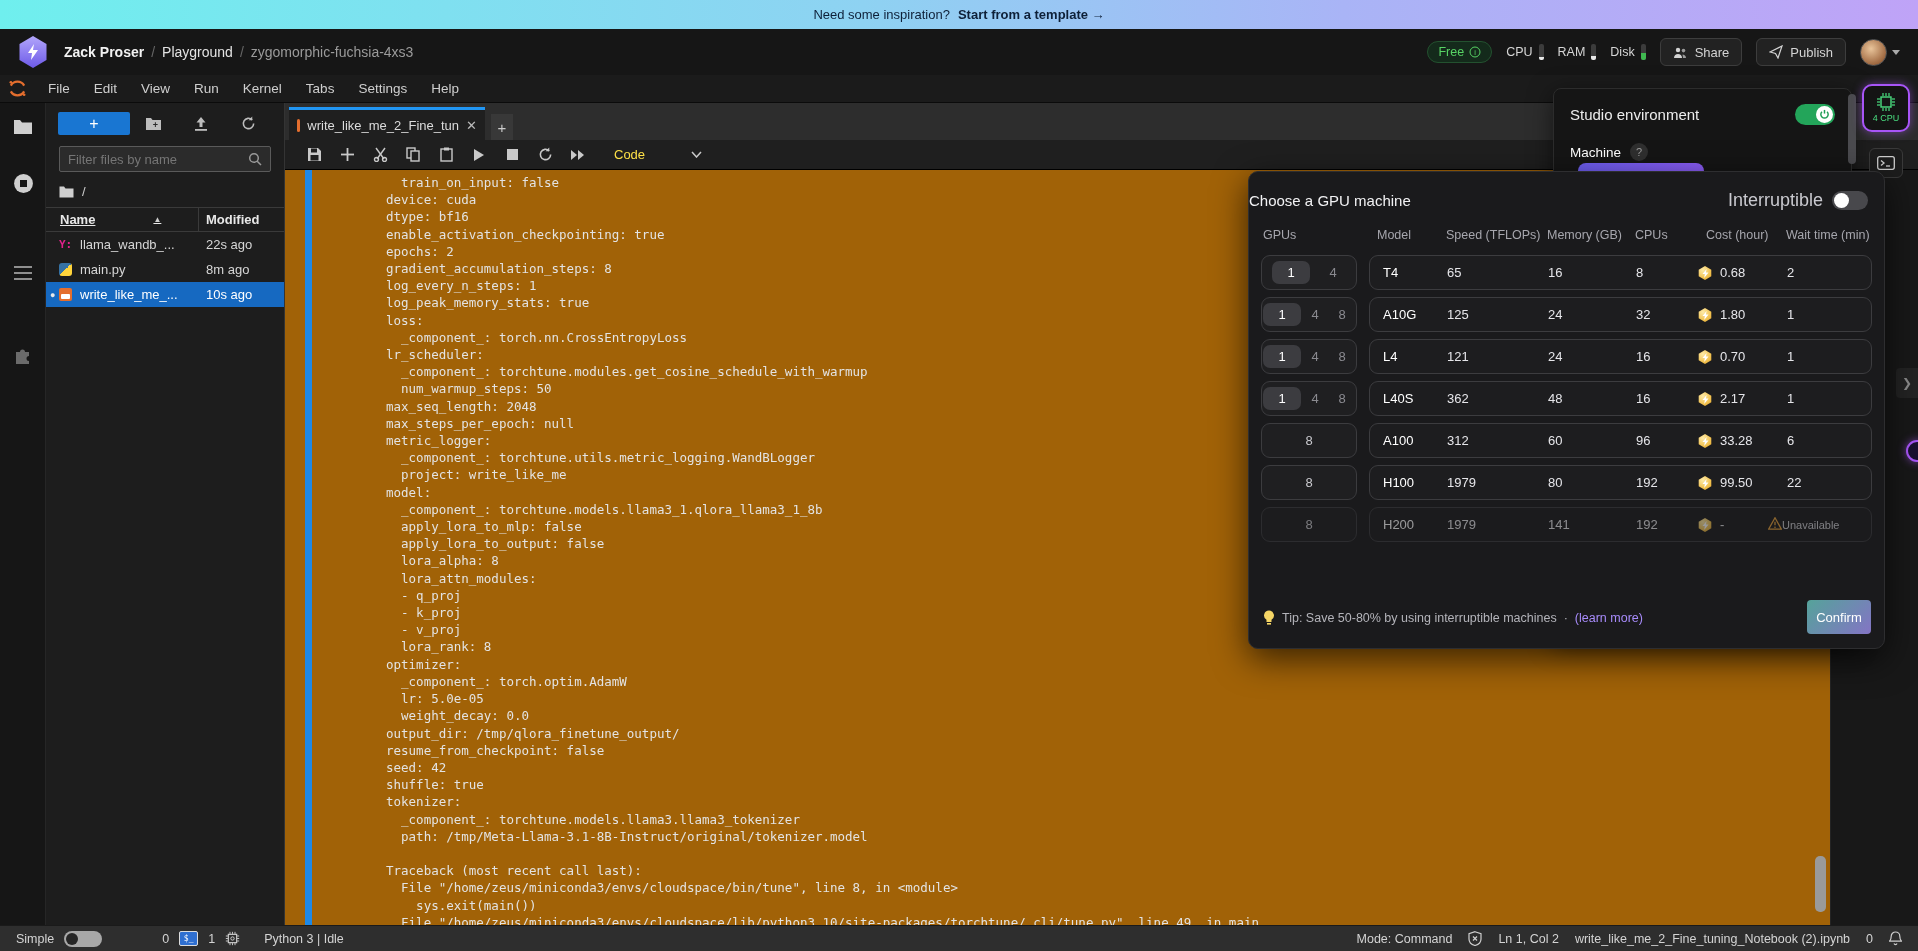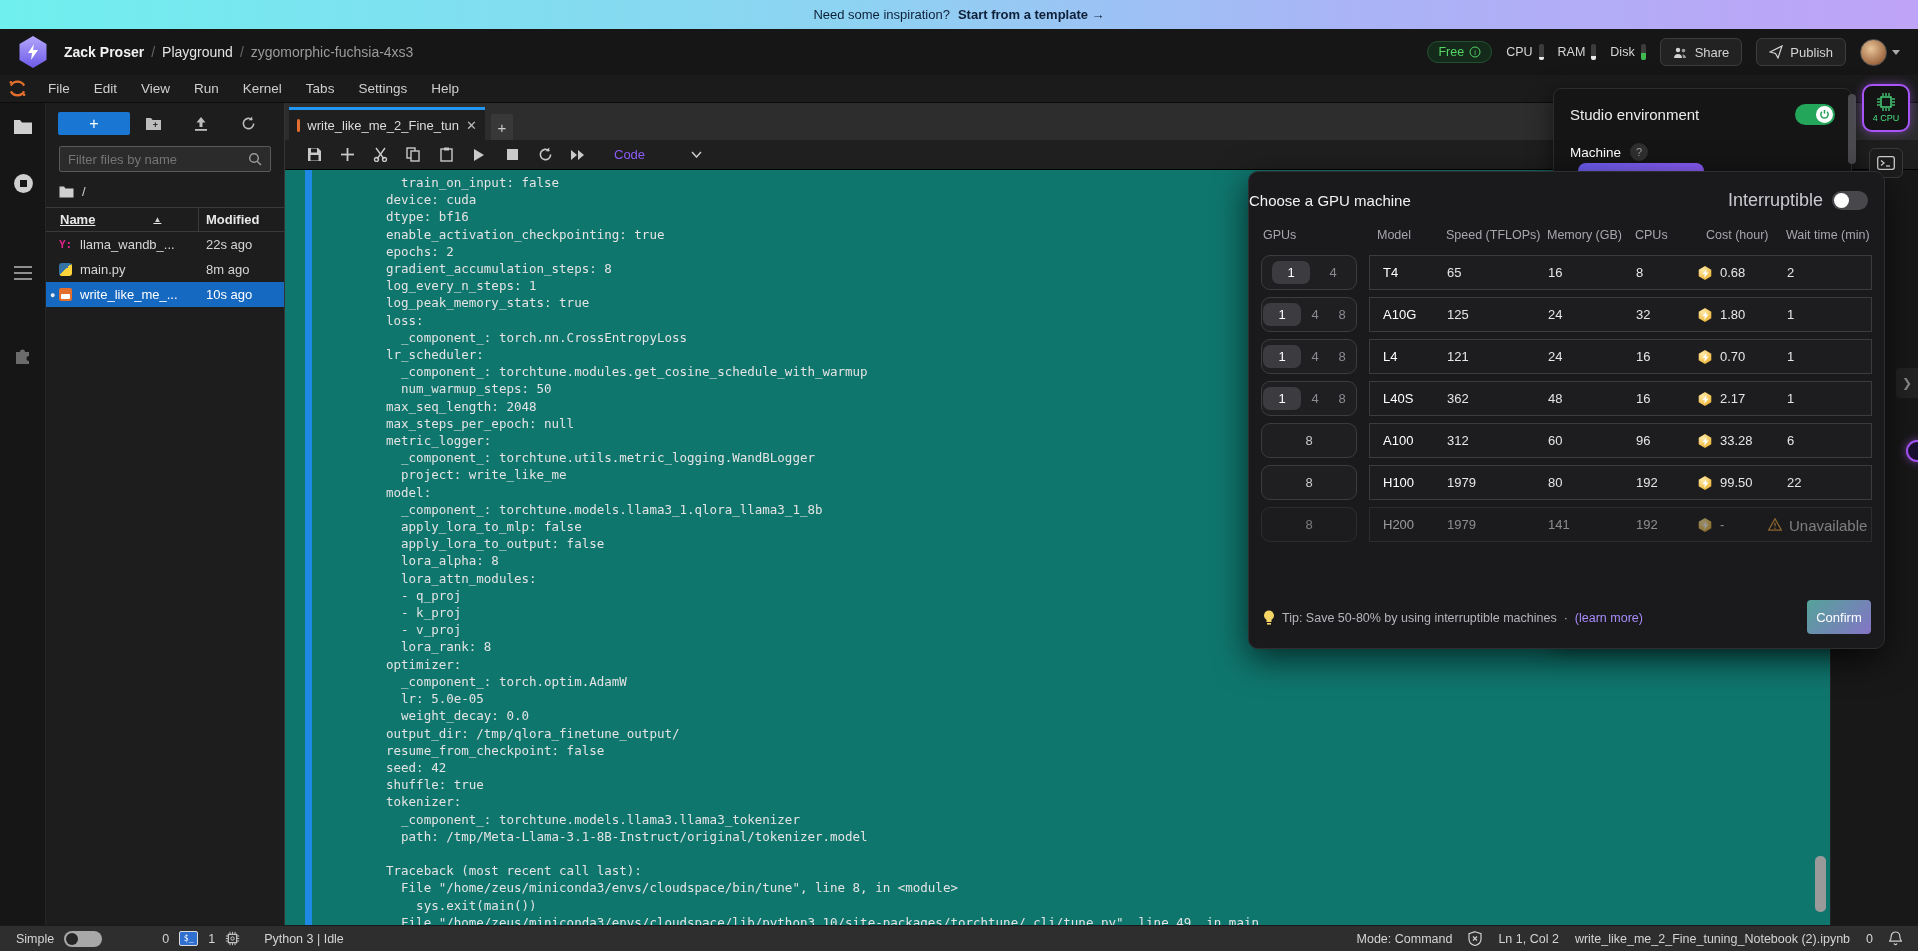--- a/index.html
+++ b/index.html
@@ -82,22 +82,22 @@
   .tabbar { height:37px; background:#2d2d2d; position:relative; }
   .tab { position:absolute; left:4px; top:4px; width:196px; height:33px; background:#1f1f1f;
     border-top:3px solid #2196f3; display:flex; align-items:center; gap:7px; padding:0 8px; cursor:pointer; }
   .tab-title { font-size:13px; color:#dcdcdc; white-space:nowrap; }
   .tab-close { margin-left:auto; color:#bbb; font-size:13px; cursor:pointer; }
   .tab-new { position:absolute; left:206px; top:11px; width:22px; height:26px; background:#383838;
     color:#ccc; font-size:15px; display:flex; align-items:center; justify-content:center; cursor:pointer; }
   .nbtoolbar { height:30px; background:#1f1f1f; border-bottom:1px solid #000; display:flex; align-items:center;
     padding-left:20px; gap:15px; }
   .tb-ic { width:18px; height:18px; display:flex; align-items:center; justify-content:center; cursor:pointer; }
-  .celltype { display:flex; align-items:center; gap:46px; margin-left:12px; color:#8b5cf6; font-size:13px; cursor:pointer; }
-  .nbcontent { position:relative; height:755px; overflow:hidden; background:#0f766e; }
+  .celltype { display:flex; align-items:center; gap:46px; margin-left:12px; color:#fde047; font-size:13px; cursor:pointer; }
+  .nbcontent { position:relative; height:755px; overflow:hidden; background:#a16207; }
   .cellbar { position:absolute; left:20px; top:0; bottom:0; width:7px; background:#1e88e5; }
   .code { position:absolute; left:101px; top:4px; font-family:"DejaVu Sans Mono",monospace;
     font-size:12.5px; line-height:17.2px; color:#e3e3e3; white-space:pre; }
   .nb-gutter { position:absolute; right:0; top:0; bottom:0; width:88px; background:#181818; border-left:1px solid #242424; }
   .nb-vscroll { position:absolute; right:92px; top:686px; width:11px; height:56px; background:#9a9a9a; border-radius:5px; }
 
   
   #studiopanel { left:1553px; top:88px; width:299px; height:552px; background:#151515;
     border:1px solid #2c2c2c; border-radius:8px; box-shadow:0 6px 24px rgba(0,0,0,.55); }
   .sp-title-row { display:flex; align-items:center; padding:15px 16px 0 16px; }
@@ -138,26 +138,26 @@
   .gcol { position:absolute; white-space:nowrap; }
   .gcol0{left:14px}.gcol1{left:128px}.gcol2{left:197px}.gcol3{left:298px}.gcol4{left:386px}.gcol5{left:457px}.gcol6{left:537px}
   .gd-rows { position:absolute; left:0; top:83px; width:100%; }
   .gd-row { position:relative; height:35px; margin-bottom:7px; }
   .gd-row.unavail .sel-box, .gd-row.unavail .mach-box { opacity:.55; }
   .sel-box { position:absolute; left:12px; top:0; width:96px; height:35px; border:1px solid #3c3c3f; border-radius:9px;
     background:#1f1f21; display:flex; align-items:center; justify-content:space-evenly; cursor:pointer; }
   .sel-opt { font-size:13px; color:#8a8a90; min-width:26px; text-align:center; }
   .sel-opt.sel { background:#3c3c40; color:#fff; border-radius:7px; padding:4px 0; min-width:38px; }
   .sel-opt.lone { color:#c9c9ce; }
-  .mach-box { position:absolute; left:120px; top:0; width:503px; height:35px; border:1px solid #3c3c3f; border-radius:0;
+  .mach-box { position:absolute; left:120px; top:0; width:503px; height:35px; border:1px solid #3c3c3f; border-radius:9px;
     background:#1d1d1f; font-size:13px; color:#e6e6ea; cursor:pointer; }
   .mcell { position:absolute; top:9px; white-space:nowrap; }
   .m-model{left:13px; color:#fff;} .m-speed{left:77px} .m-mem{left:178px} .m-cpus{left:266px}
   .m-coin{left:328px; top:10px;} .m-cost{left:350px} .m-wait{left:417px}
-  .m-unavail { left:398px; display:flex; gap:7px; align-items:center; color:#cfcfd4; font-size:15px; }
+  .m-unavail { left:398px; display:flex; gap:0; align-items:center; color:#cfcfd4; font-size:11px; }
   .coin { display:inline-block; width:14px; height:14px; clip-path:polygon(50% 0,95% 27%,95% 73%,50% 100%,5% 73%,5% 27%);
     background:radial-gradient(circle at 35% 30%,#fdeaa8,#f2c14e 60%,#d99a26); position:relative; }
   .coin svg { position:absolute; left:3.5px; top:2.5px; }
   .gd-footer { position:absolute; left:0; top:428px; width:100%; height:36px; }
   .gd-tip { position:absolute; left:14px; top:10px; display:flex; align-items:center; gap:7px; font-size:12.5px; color:#b4b4ba; }
   .gd-learn { color:#a78bfa; cursor:pointer; }
   .gd-confirm { position:absolute; right:13px; top:0; width:64px; height:34px; border-radius:4px;
     background:linear-gradient(135deg,#55a39a,#8474c5); color:#fff; font-size:13px; border:none;
     display:flex; align-items:center; justify-content:center; cursor:pointer; font-family:"Liberation Sans",sans-serif; }
 

